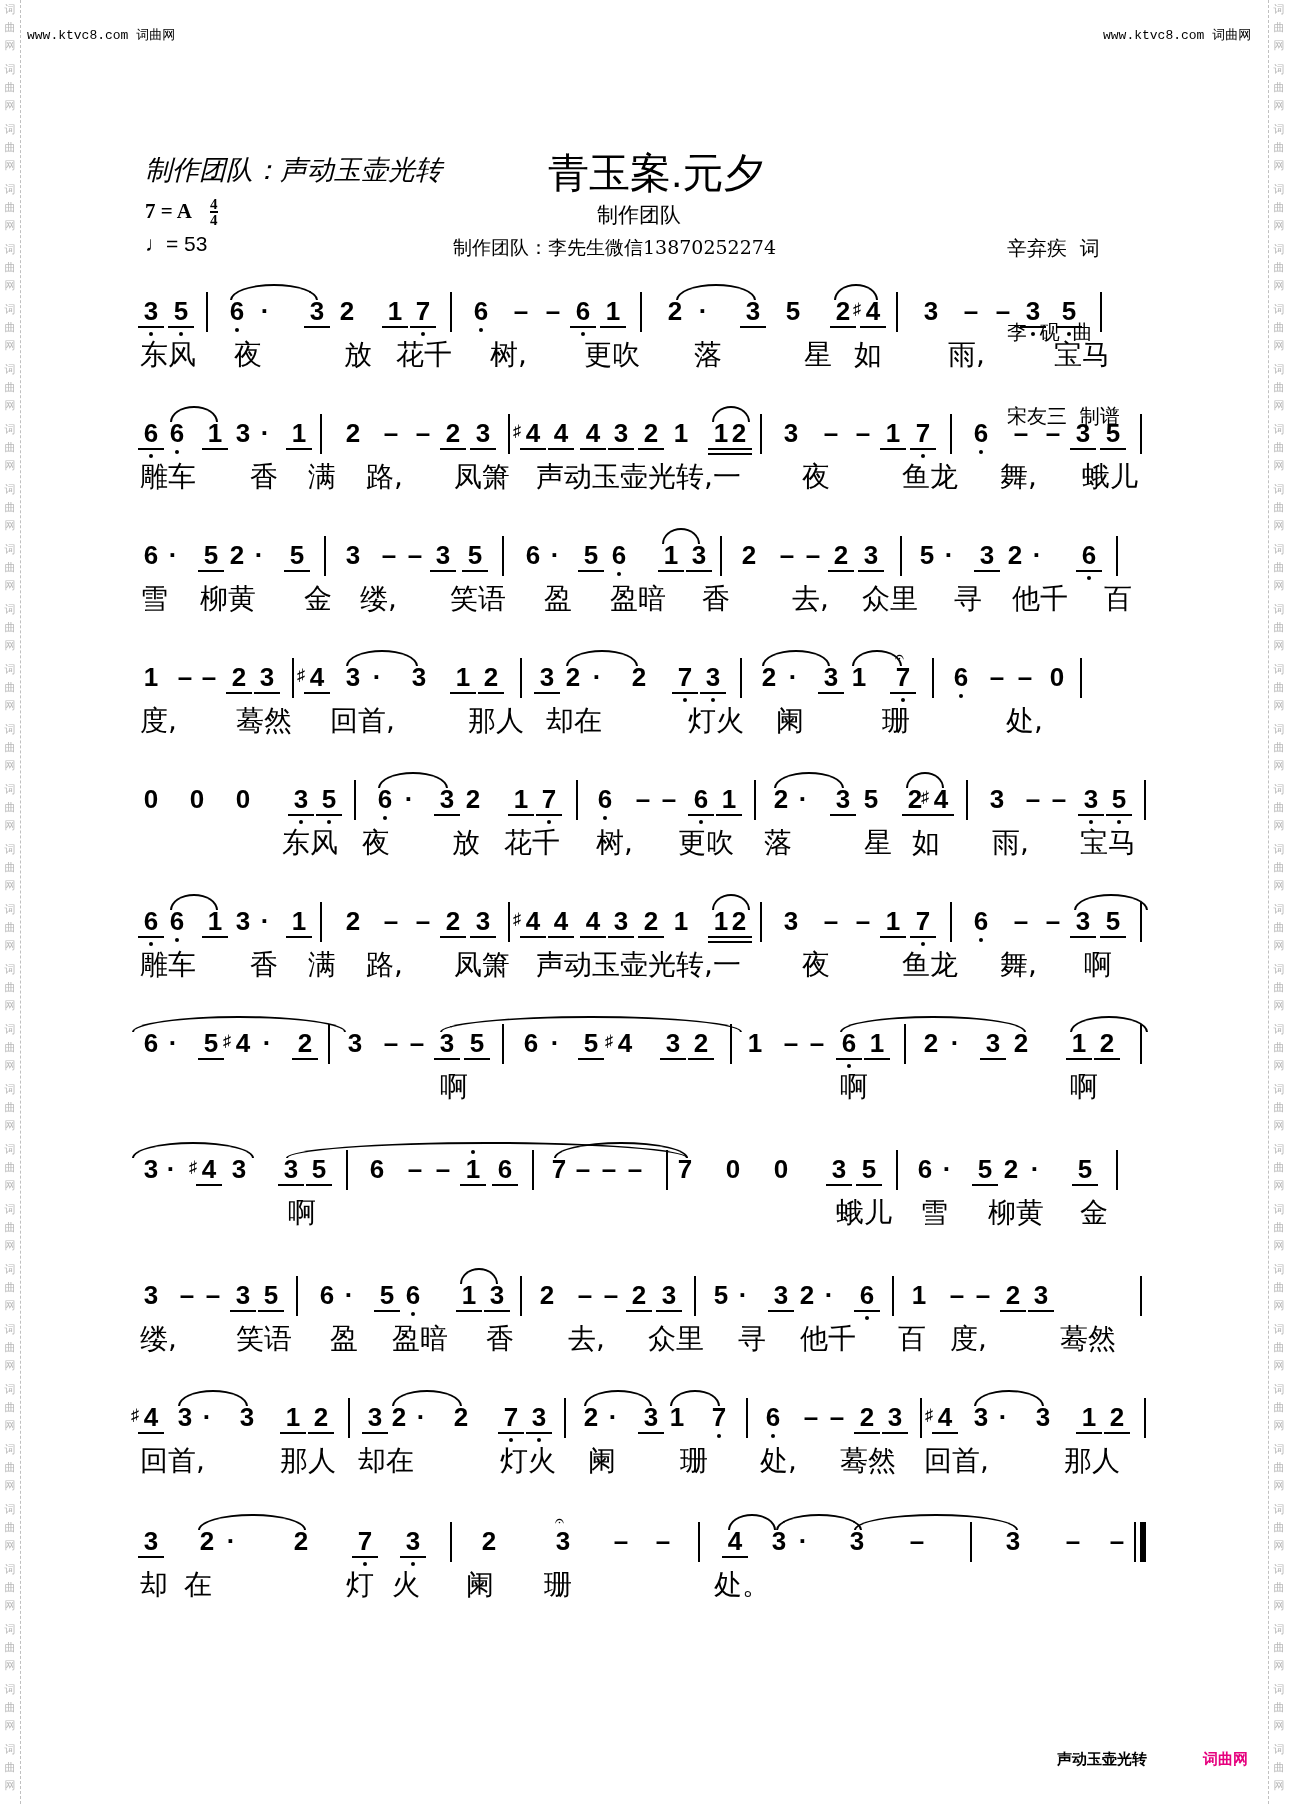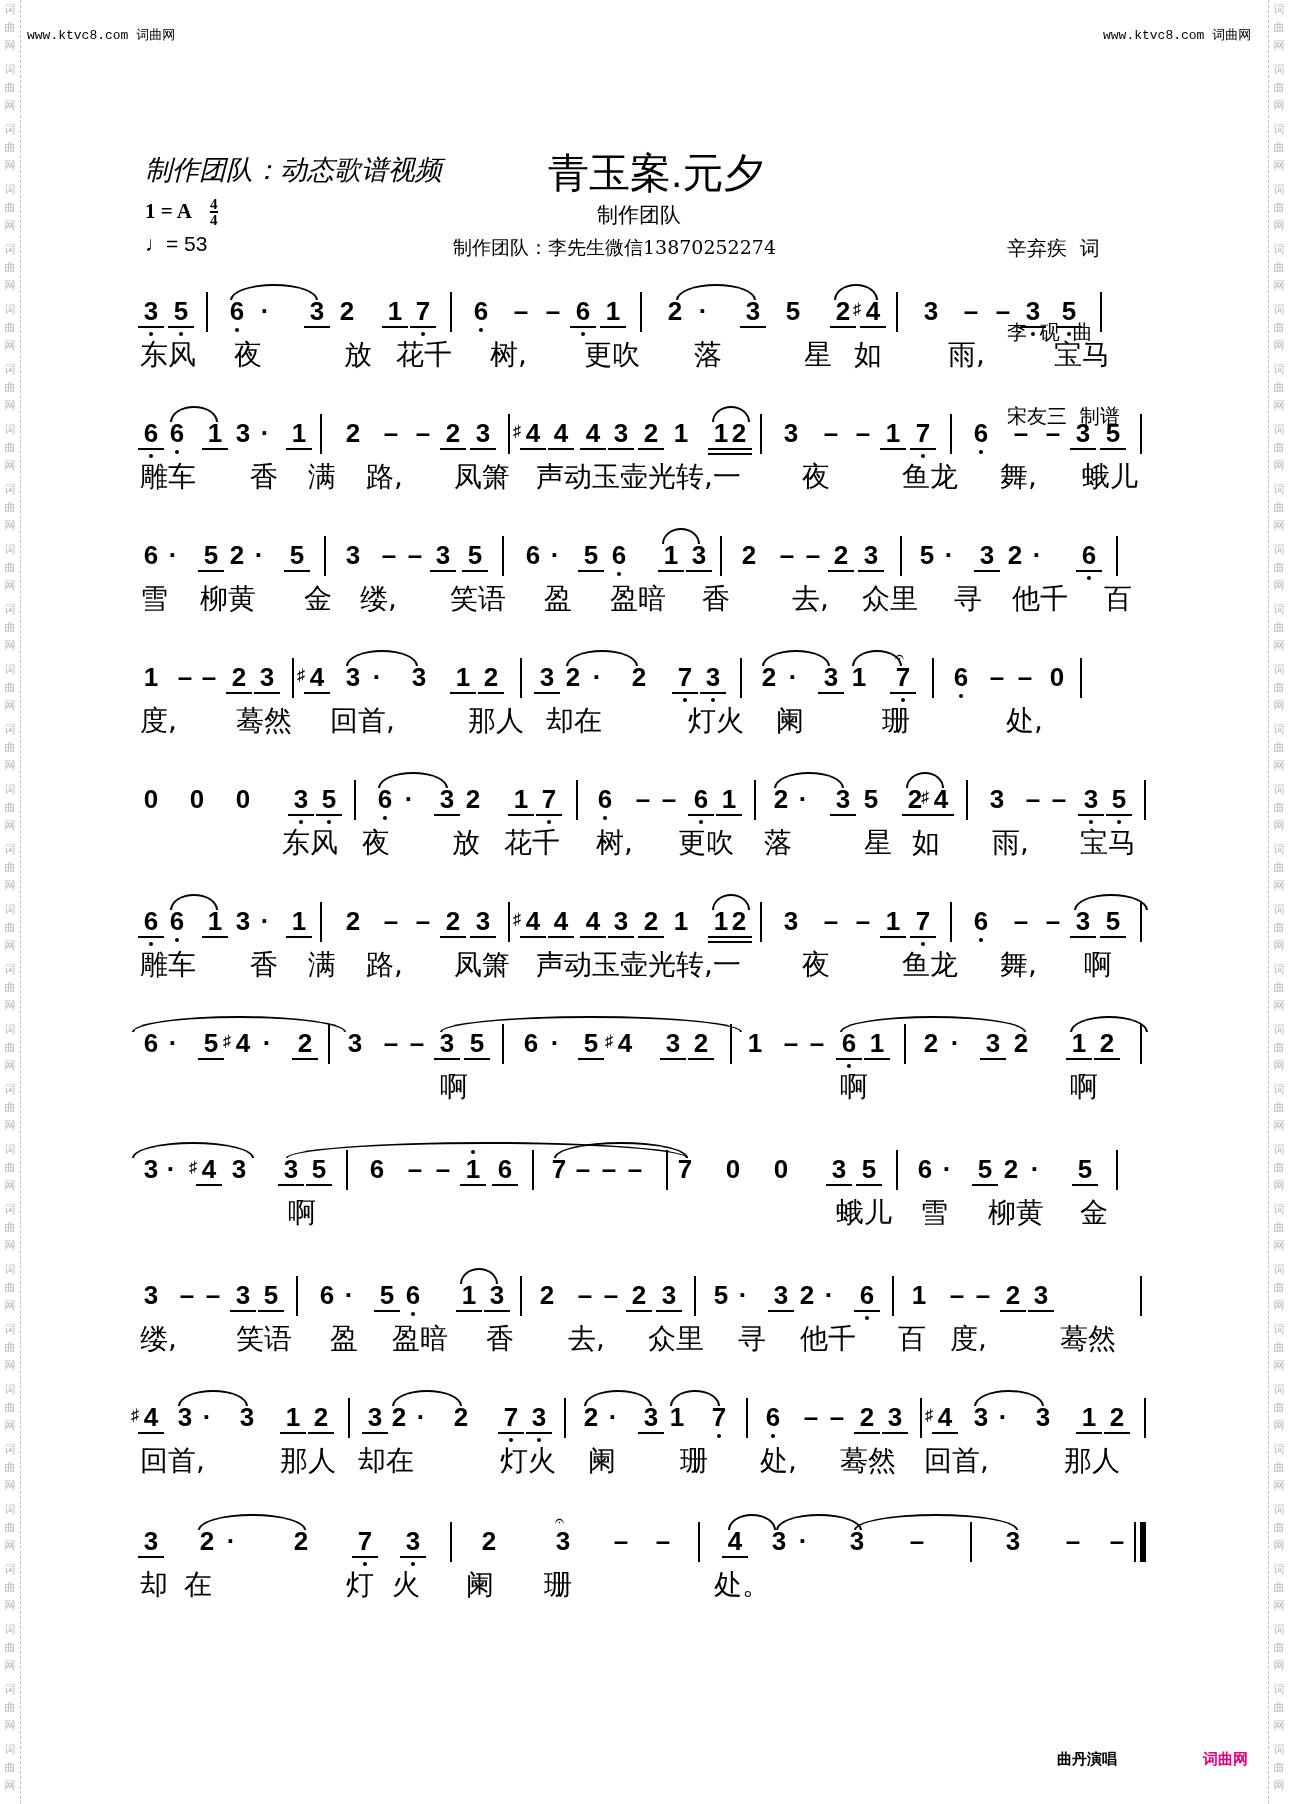--- a/index.html
+++ b/index.html
@@ -231,25 +231,25 @@
     <div class="wm" style="top: 1718px;">网</div>
     <div class="wm" style="top: 1742px;">词</div>
     <div class="wm" style="top: 1760px;">曲</div>
     <div class="wm" style="top: 1778px;">网</div>
     <div class="wm" style="top: 1802px;">词</div>
   </div>
 
 <div class="site-link site-left">www.ktvc8.com 词曲网</div>
 <div class="site-link site-right">www.ktvc8.com 词曲网</div>
 
-<div class="team">制作团队：动态歌谱视频</div>
+<div class="team">制作团队：声动玉壶光转</div>
 <div class="title">青玉案.元夕</div>
 <div class="singer">制作团队</div>
 <div class="producer">制作团队：李先生微信13870252274</div>
-<div class="key">1 = A</div>
+<div class="key">7 = A</div>
 <div class="timesig">
   <div style="border-bottom:2px solid #000;">4</div>
   <div>4</div>
 </div>
 <div class="tempo">♩= 53</div>
 <div class="credits">
   <div>辛弃疾  词</div>
   <div>李  砚  曲</div>
   <div>宋友三  制谱</div>
 </div>
@@ -794,14 +794,14 @@
         <div class="ly" style="left: 44px;">在</div>
         <div class="ly" style="left: 206px;">灯</div>
         <div class="ly" style="left: 252px;">火</div>
         <div class="ly" style="left: 326px;">阑</div>
         <div class="ly" style="left: 404px;">珊</div>
         <div class="ly" style="left: 574px;">处。</div>
       </div>
     </div>
   </div>
 
-<div class="source">曲丹演唱</div>
+<div class="source">声动玉壶光转</div>
 <div class="source-site">词曲网</div>
 
 </body></html>

